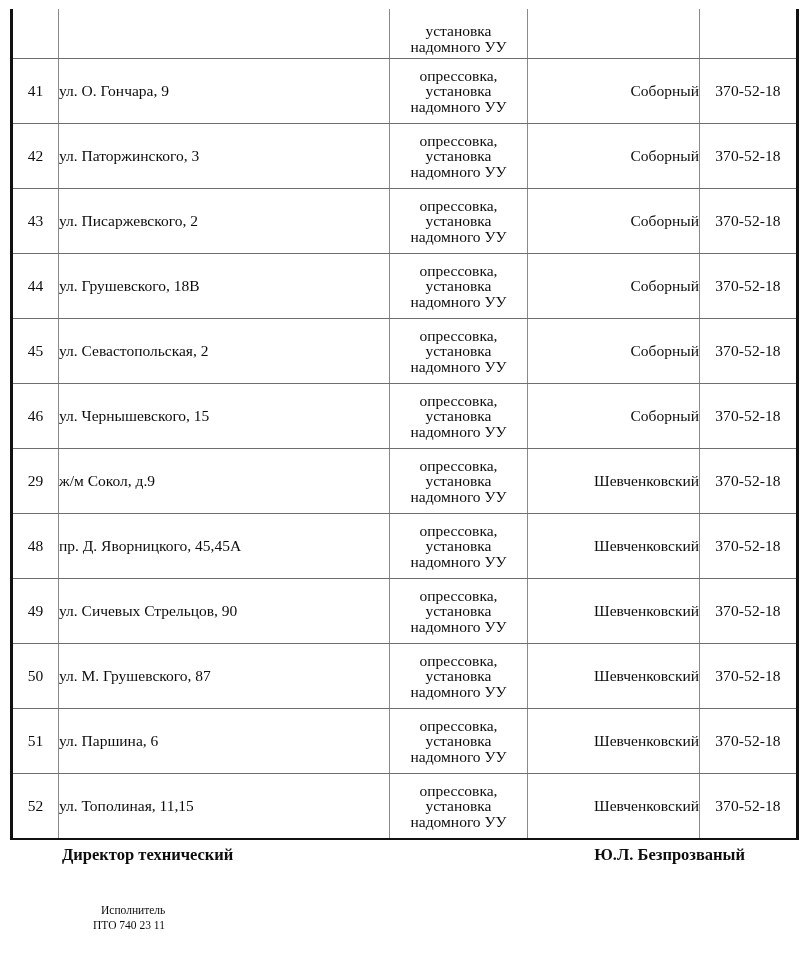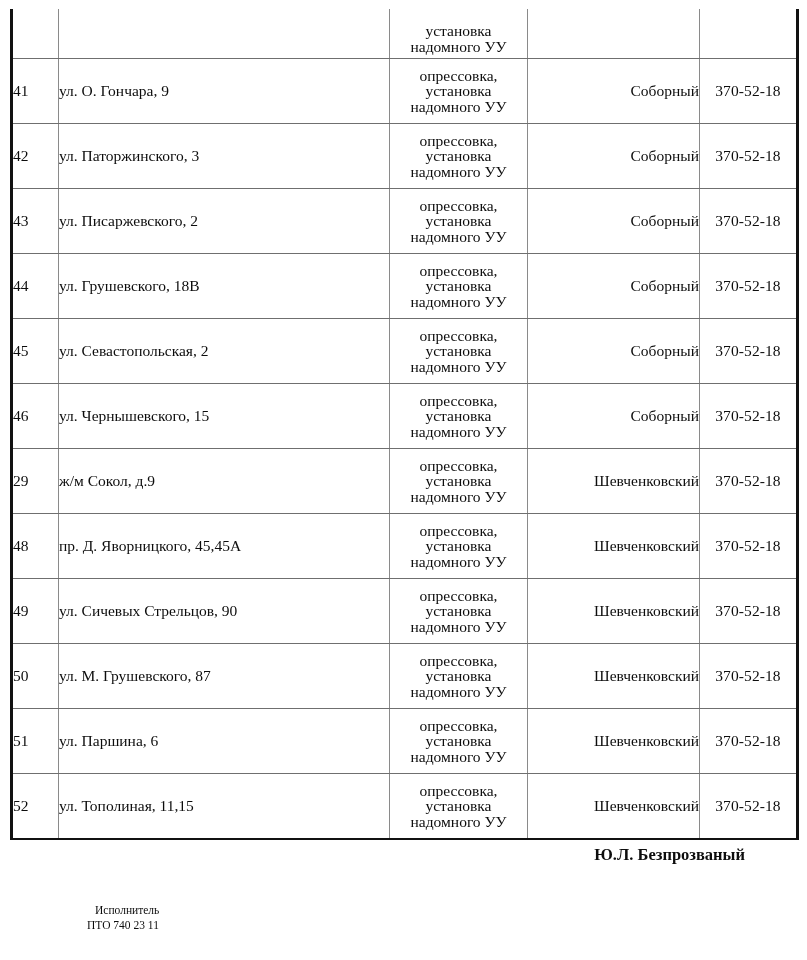--- a/index.html
+++ b/index.html
@@ -56,21 +56,21 @@
   table.reg tr.clipped td {
     height: 45px;
     border-top: none;
     vertical-align: bottom;
   }
   table.reg tr.clipped td.work {
     padding-bottom: 4px;
   }
 
   td.num {
-    text-align: left;
+    text-align: center;
     font-size: 15.5px;
   }
   td.addr {
     text-align: left;
     padding-left: 13px;
     font-size: 15.5px;
   }
   td.work {
     text-align: center;
     font-size: 14.2px;
@@ -109,21 +109,21 @@
     position: absolute;
     right: 62px;
     top: 0;
     font-weight: bold;
     font-size: 16.5px;
     white-space: nowrap;
   }
 
   .executor {
     position: absolute;
-    left: 87px;
+    left: 93px;
     top: 903px;
     font-size: 11.5px;
     line-height: 1.30;
   }
   .executor .ex-label { display: block; padding-left: 8px; }
   .executor .ex-dept  { display: block; }
 </style>
 </head>
 <body>
 
@@ -277,19 +277,20 @@
             <span class="work-line">надомного УУ</span>
           </td>
           <td class="dist">Шевченковский</td>
           <td class="phone">370-52-18</td>
         </tr>
       </tbody>
   </table>
 </div>
 
 <div class="sign-row">
+  <div class="sign-title">Директор технический</div>
   <div class="sign-name">Ю.Л. Безпрозваный</div>
 </div>
 
 <div class="executor">
   <span class="ex-label">Исполнитель</span>
   <span class="ex-dept">ПТО 740 23 11</span>
 </div>
 
 </body></html>

